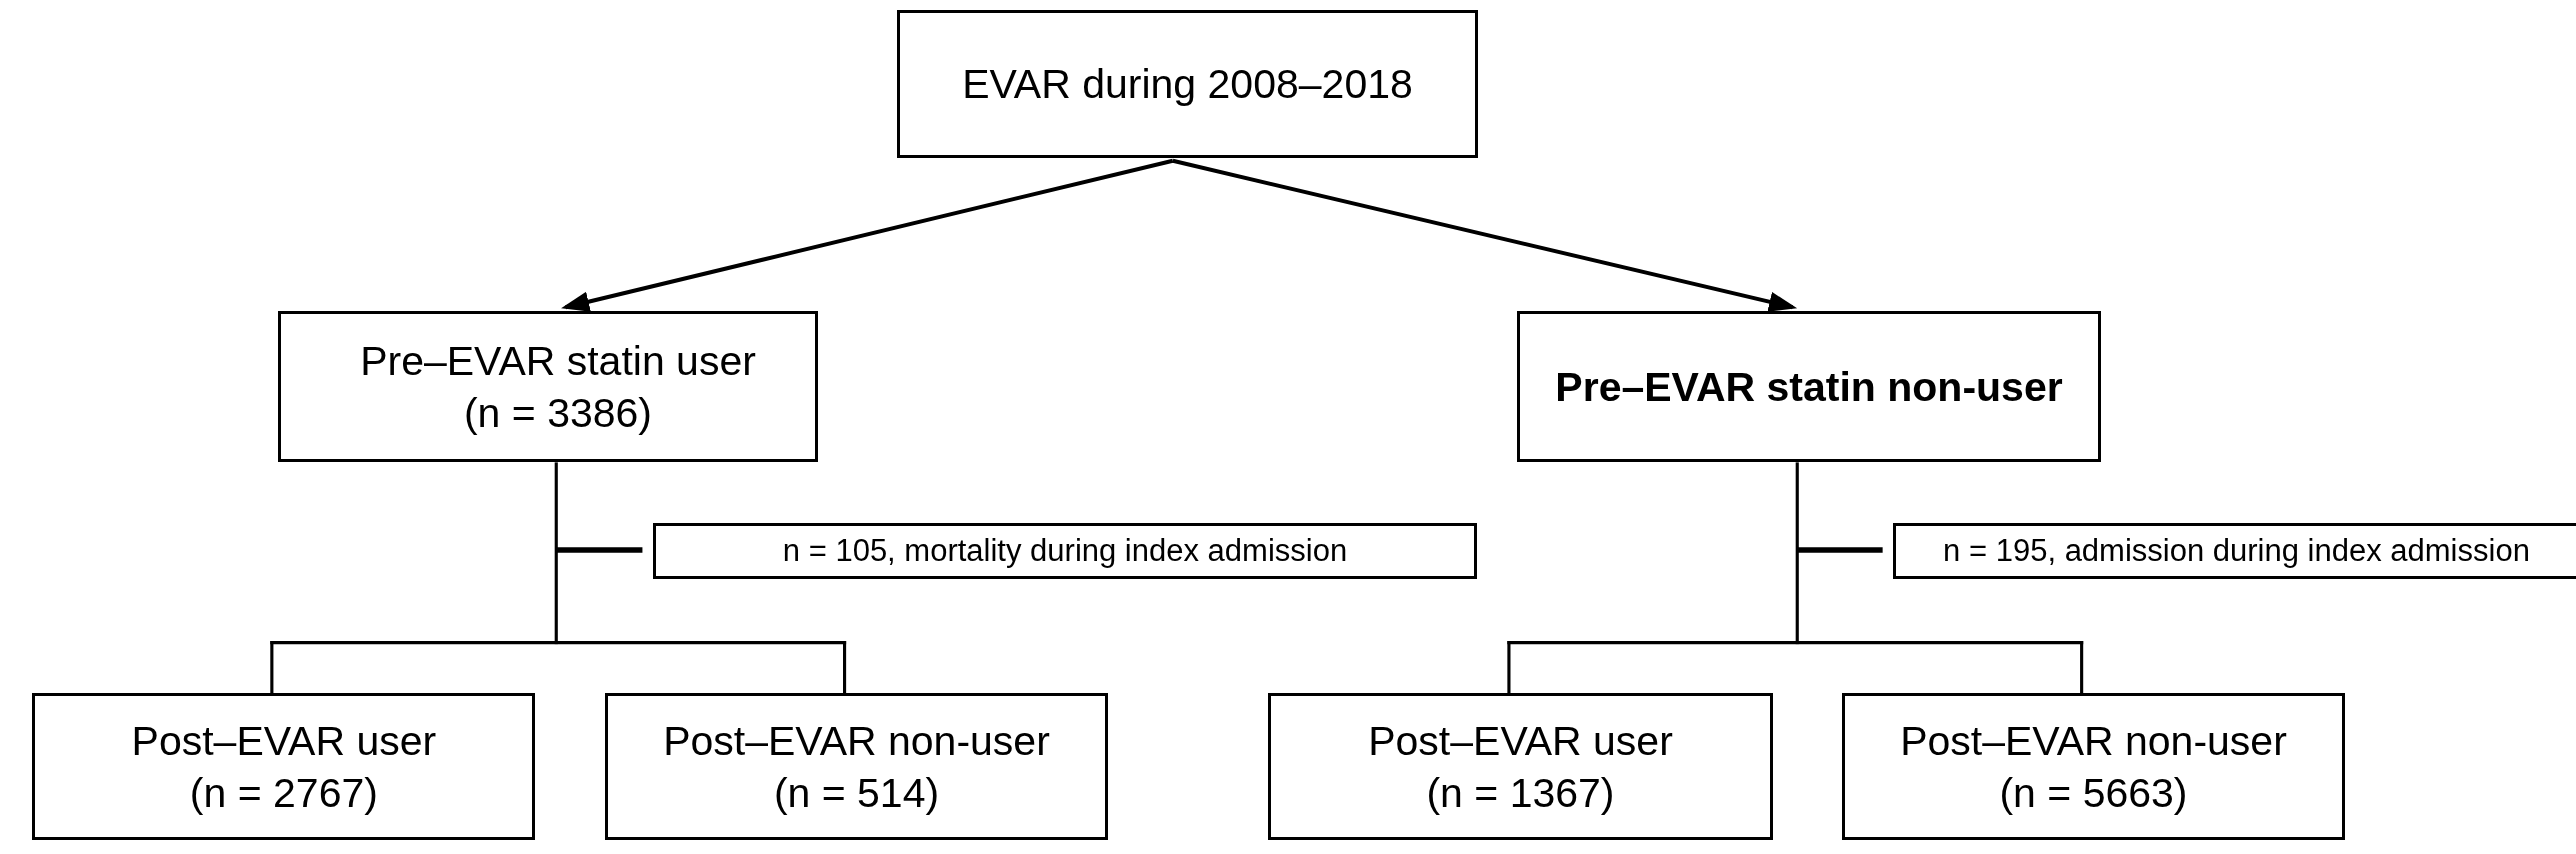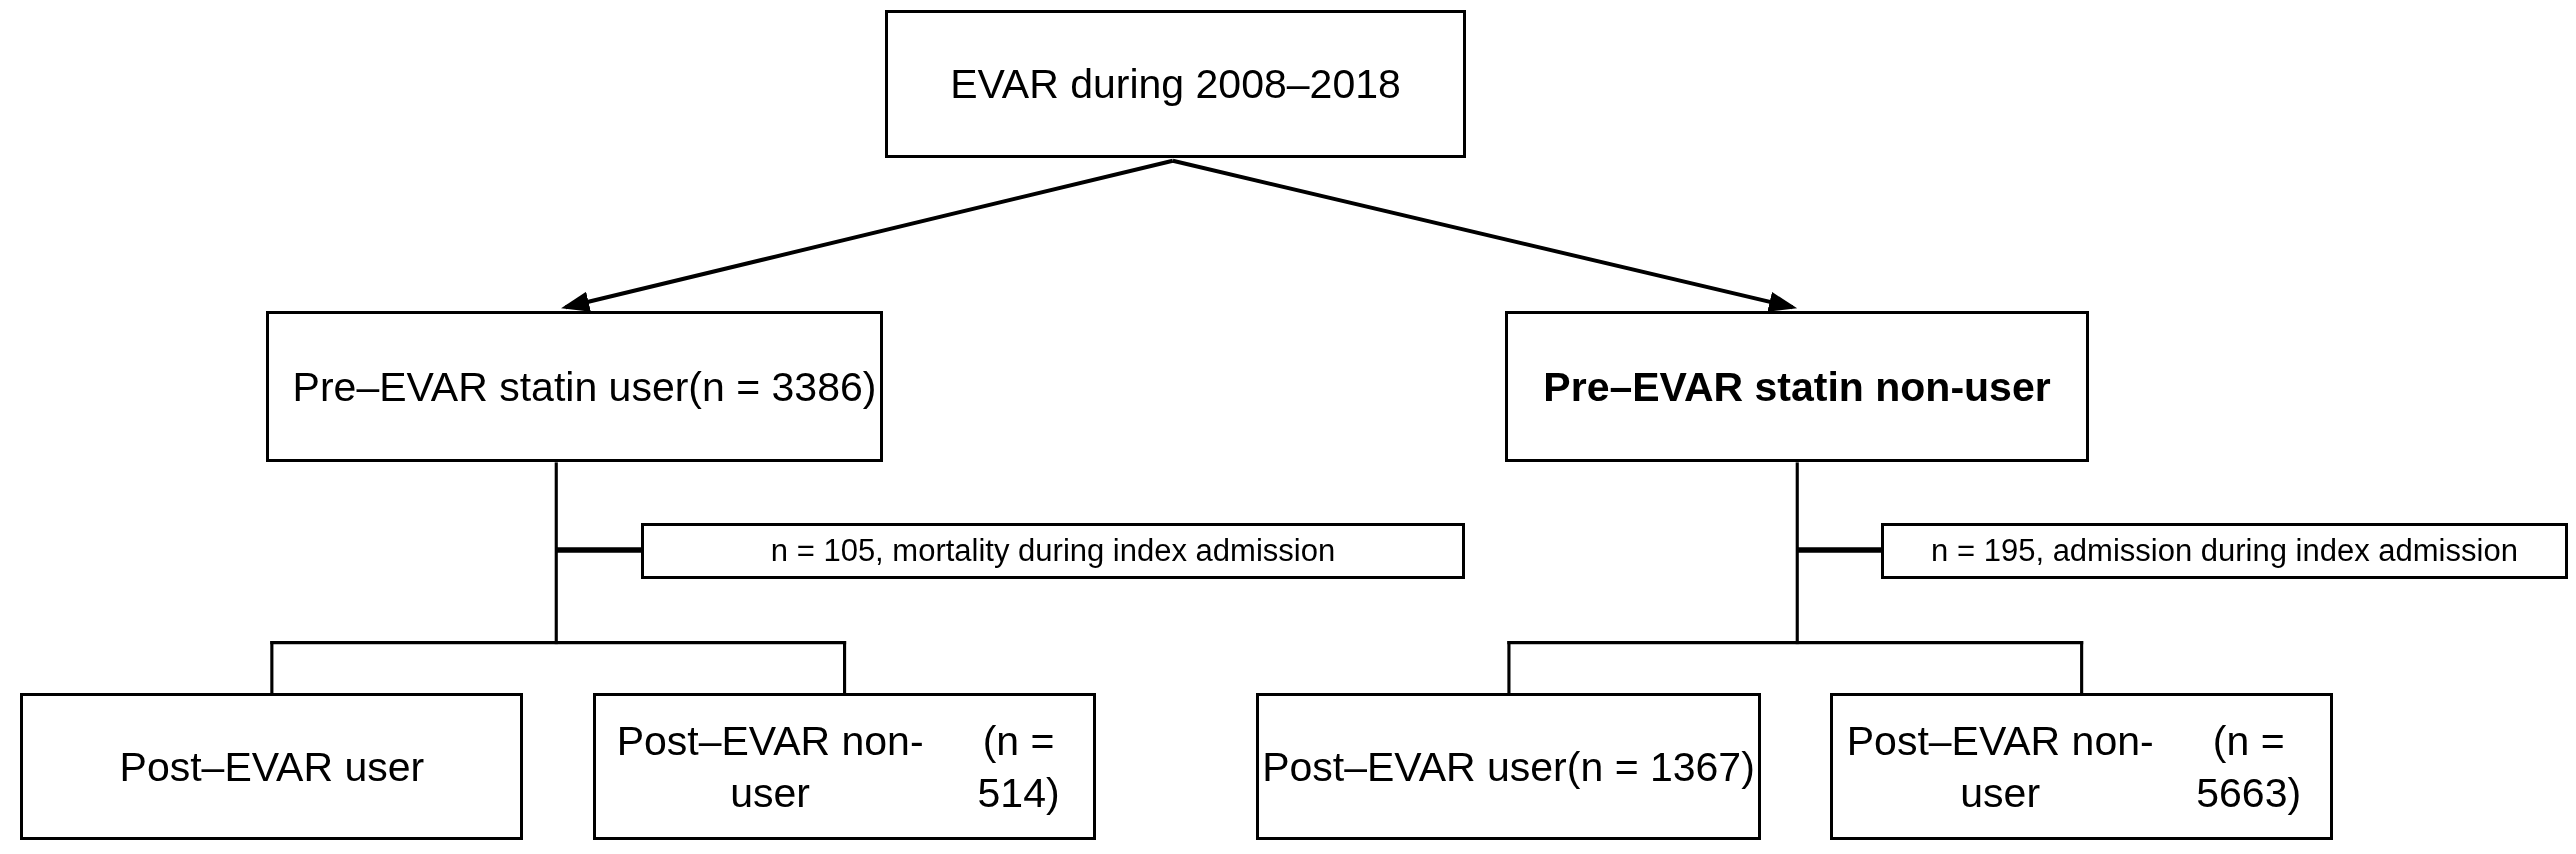--- a/index.html
+++ b/index.html
@@ -22,34 +22,35 @@
     width: 2576px;
     height: 855px;
     pointer-events: none;
   }
   .node {
     position: absolute;
     box-sizing: border-box;
     border: 3.9px solid #000000;
     background: #ffffff;
     display: flex;
-    flex-direction: row;
+    flex-direction: column;
     align-items: center;
     justify-content: center;
     text-align: center;
     font-size: 41px;
     line-height: 52px;
+    margin-left: 12px;
   }
   .node.note {
     font-size: 31px;
     line-height: 34px;
   }
   
   .n-root          { left: 885px; top: 10.2px;  width: 581px; height: 148px; }
-  .n-pre-user      { left: 266px;  top: 311px; width: 617px; height: 151px; padding-left: 20px; }
+  .n-pre-user      { left: 266px;  top: 311px; width: 540px; height: 151px; padding-left: 20px; }
   .n-pre-nonuser   { left: 1505px; top: 311px; width: 584px; height: 151px; font-weight: bold; }
   .n-mort-left     { left: 641px;  top: 523px; width: 824px; height: 56px; }
   .n-mort-right    { left: 1881px; top: 523px; width: 687px; height: 56px; }
   .n-post-user-l   { left: 20.4px;   top: 693px; width: 503px; height: 147px; }
   .n-post-nonuser-l{ left: 593px;  top: 693px; width: 503px; height: 147px; }
   .n-post-user-r   { left: 1256px; top: 693px; width: 505px; height: 147px; }
   .n-post-nonuser-r{ left: 1830px; top: 693px; width: 503px; height: 147px; }
 </style>
 </head>
 <body>
@@ -96,20 +97,21 @@
   <div class="node note n-mort-left">
     <div>n = 105, mortality during index admission</div>
   </div>
 
   <div class="node note n-mort-right">
     <div>n = 195, admission during index admission</div>
   </div>
 
   <div class="node n-post-user-l">
     <div>Post–EVAR user</div>
+    <div>(n = 2767)</div>
   </div>
 
   <div class="node n-post-nonuser-l">
     <div>Post–EVAR non-user</div>
     <div>(n = 514)</div>
   </div>
 
   <div class="node n-post-user-r">
     <div>Post–EVAR user</div>
     <div>(n = 1367)</div>

